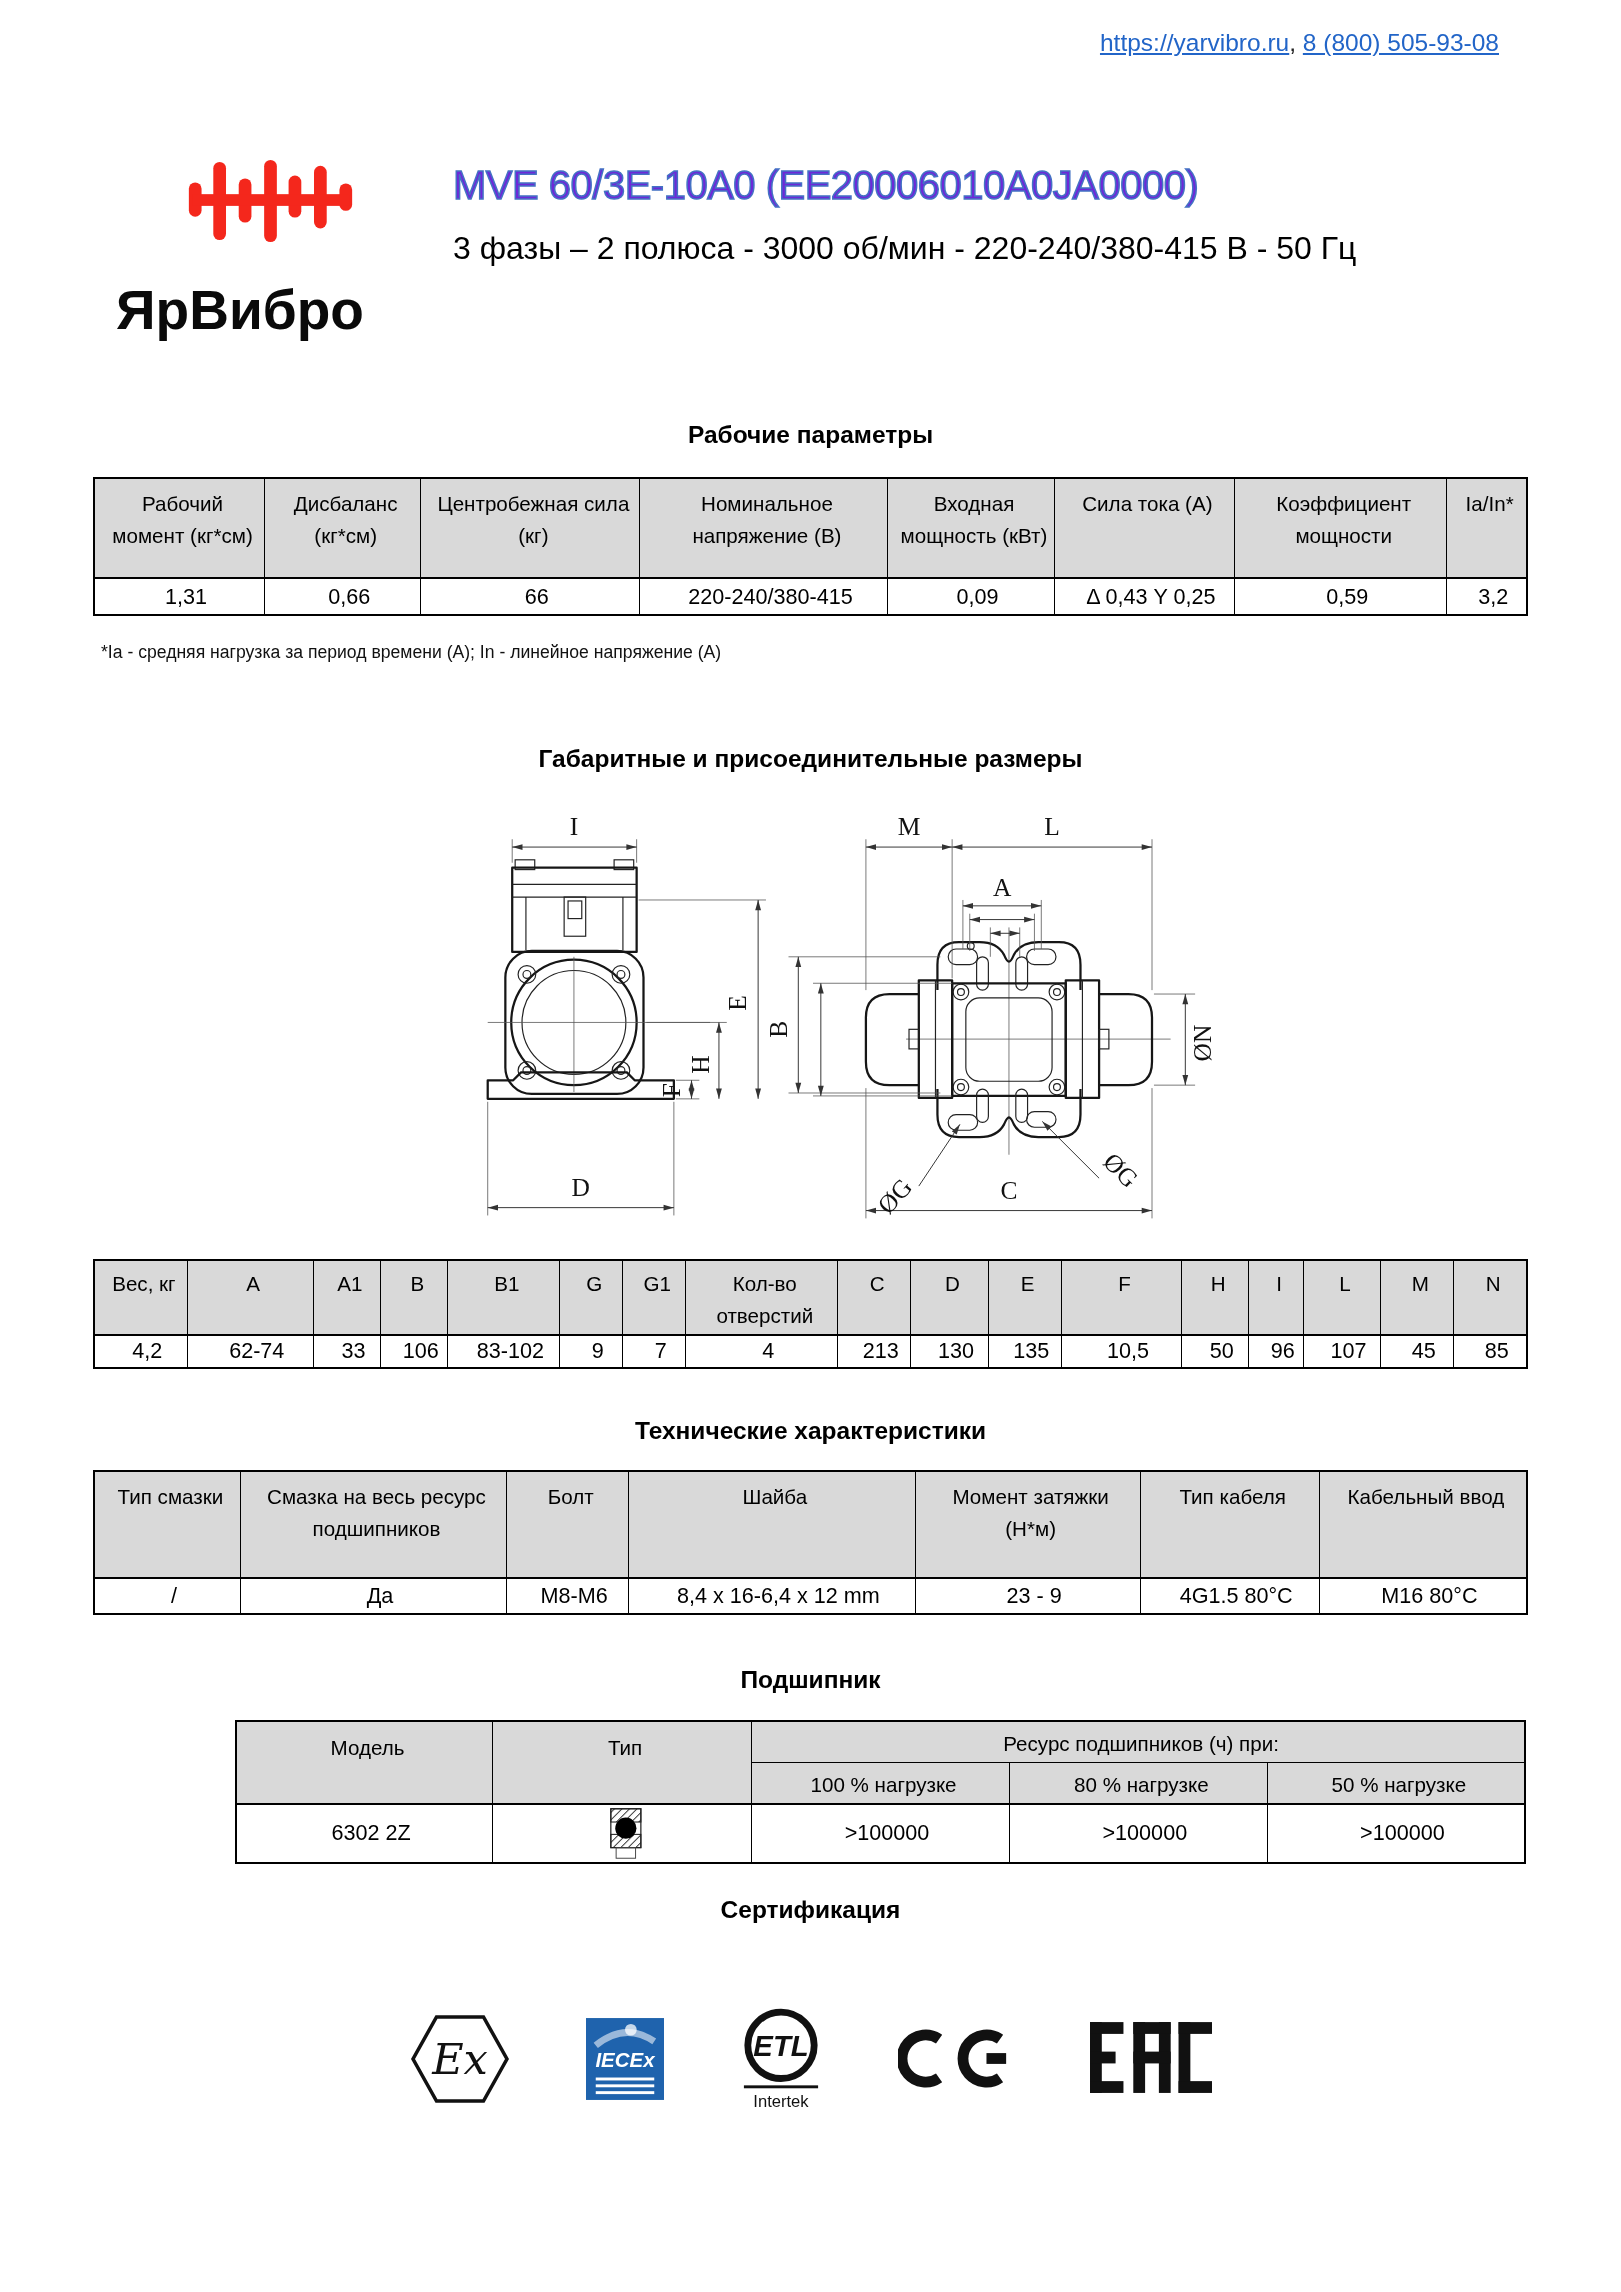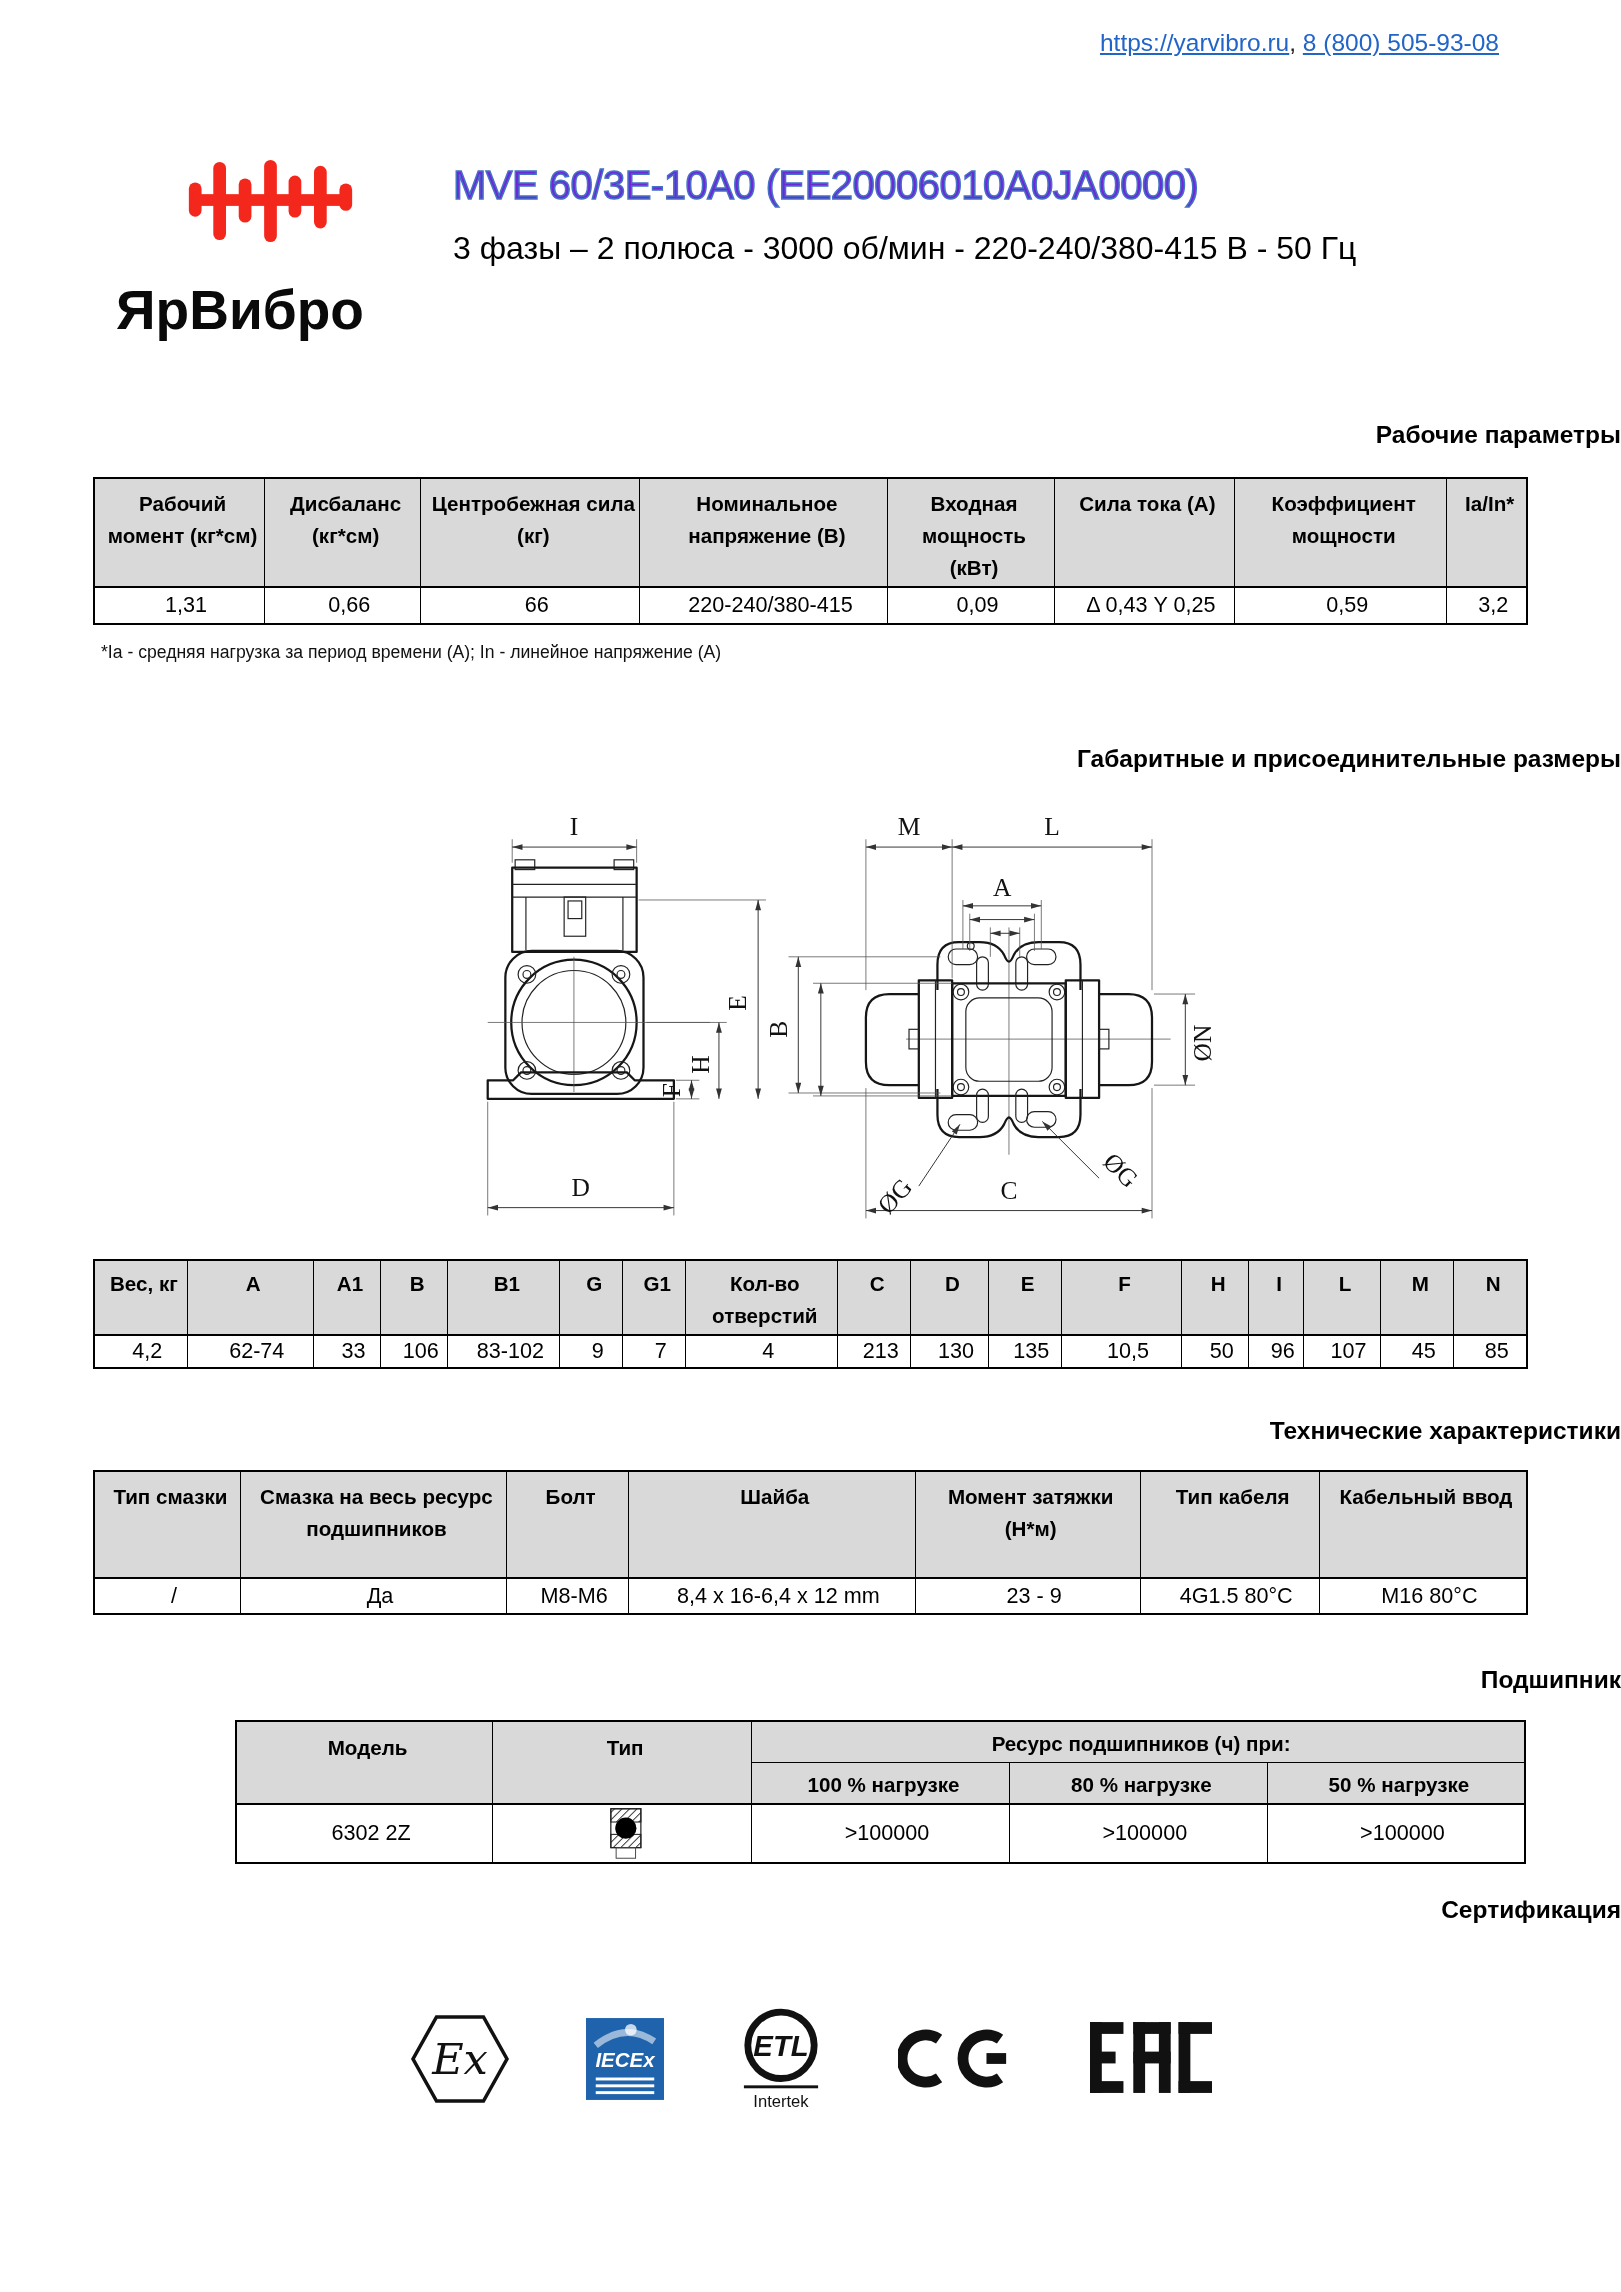--- a/index.html
+++ b/index.html
@@ -22,26 +22,26 @@
   .brand{left:93px;top:278px;width:294px;text-align:center;font-size:55px;font-weight:bold;letter-spacing:0px;color:#0a0a0a;}
   
   .title-block{left:453px;top:163px;width:1078px;}
   .title{
     font-size:40px;letter-spacing:-0.5px;color:#6d28d9;
     -webkit-text-stroke:1.5px var(--title_blue,#4472C4);
     font-weight:normal;white-space:nowrap;
   }
   .subtitle{margin-top:21.6px;font-size:32px;color:#000;white-space:nowrap;}
   
-  .sec-h{left:0;width:100%;text-align:right;font-size:24.5px;font-weight:bold;}
+  .sec-h{left:0;width:100%;text-align:center;font-size:24.5px;font-weight:bold;}
   
   table.dt{border-collapse:collapse;table-layout:fixed;width:1435px;border:2.5px solid #000;}
   table.dt th,table.dt td{border:1.4px solid #000;text-align:center;padding:2px 2.9px;}
   table.dt thead th{
-    background:var(--table_header_bg,#D9D9D9);font-weight:bold;font-size:20.6px;
+    background:var(--table_header_bg,#D9D9D9);font-weight:normal;font-size:20.6px;
     vertical-align:top;line-height:1.55;padding-left:9px;
   }
   table.dt thead{border-bottom:2.4px solid #000;}
   table.dt tbody td{font-size:21.6px;vertical-align:middle;padding-left:16px;}
   
   .t-op{left:93px;top:477px;}
   .t-op thead th{height:100px;padding-top:8.8px;}
   .t-op tbody td{height:37px;}
   
   .t-dim{left:93px;top:1259px;}

